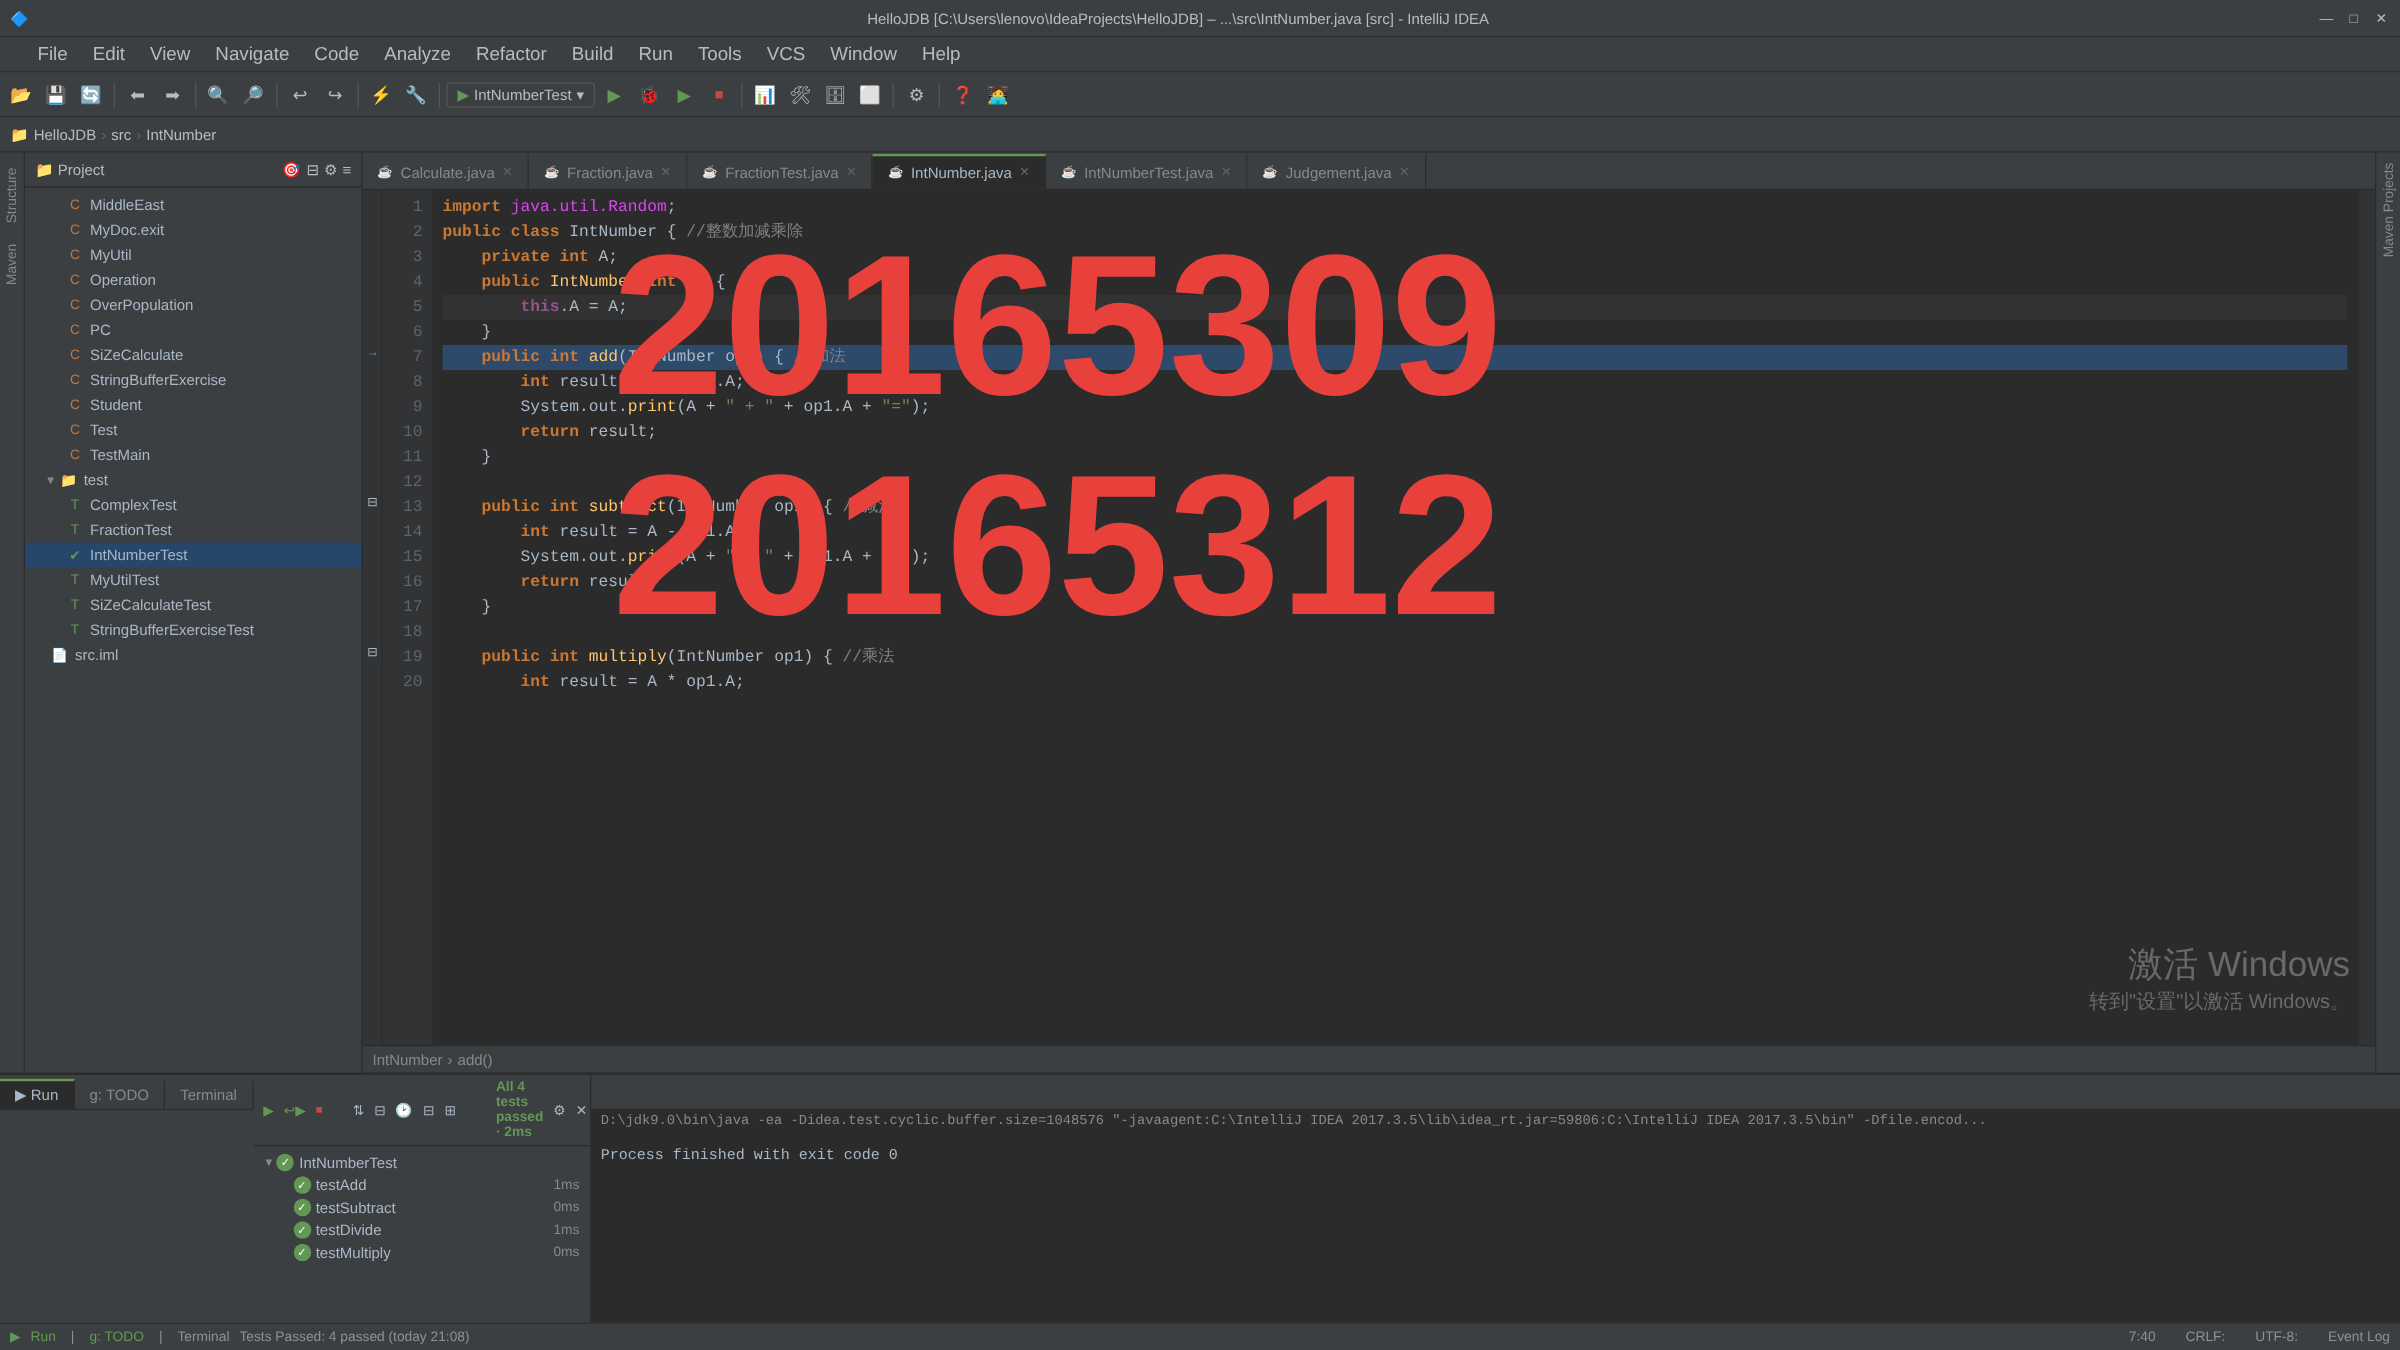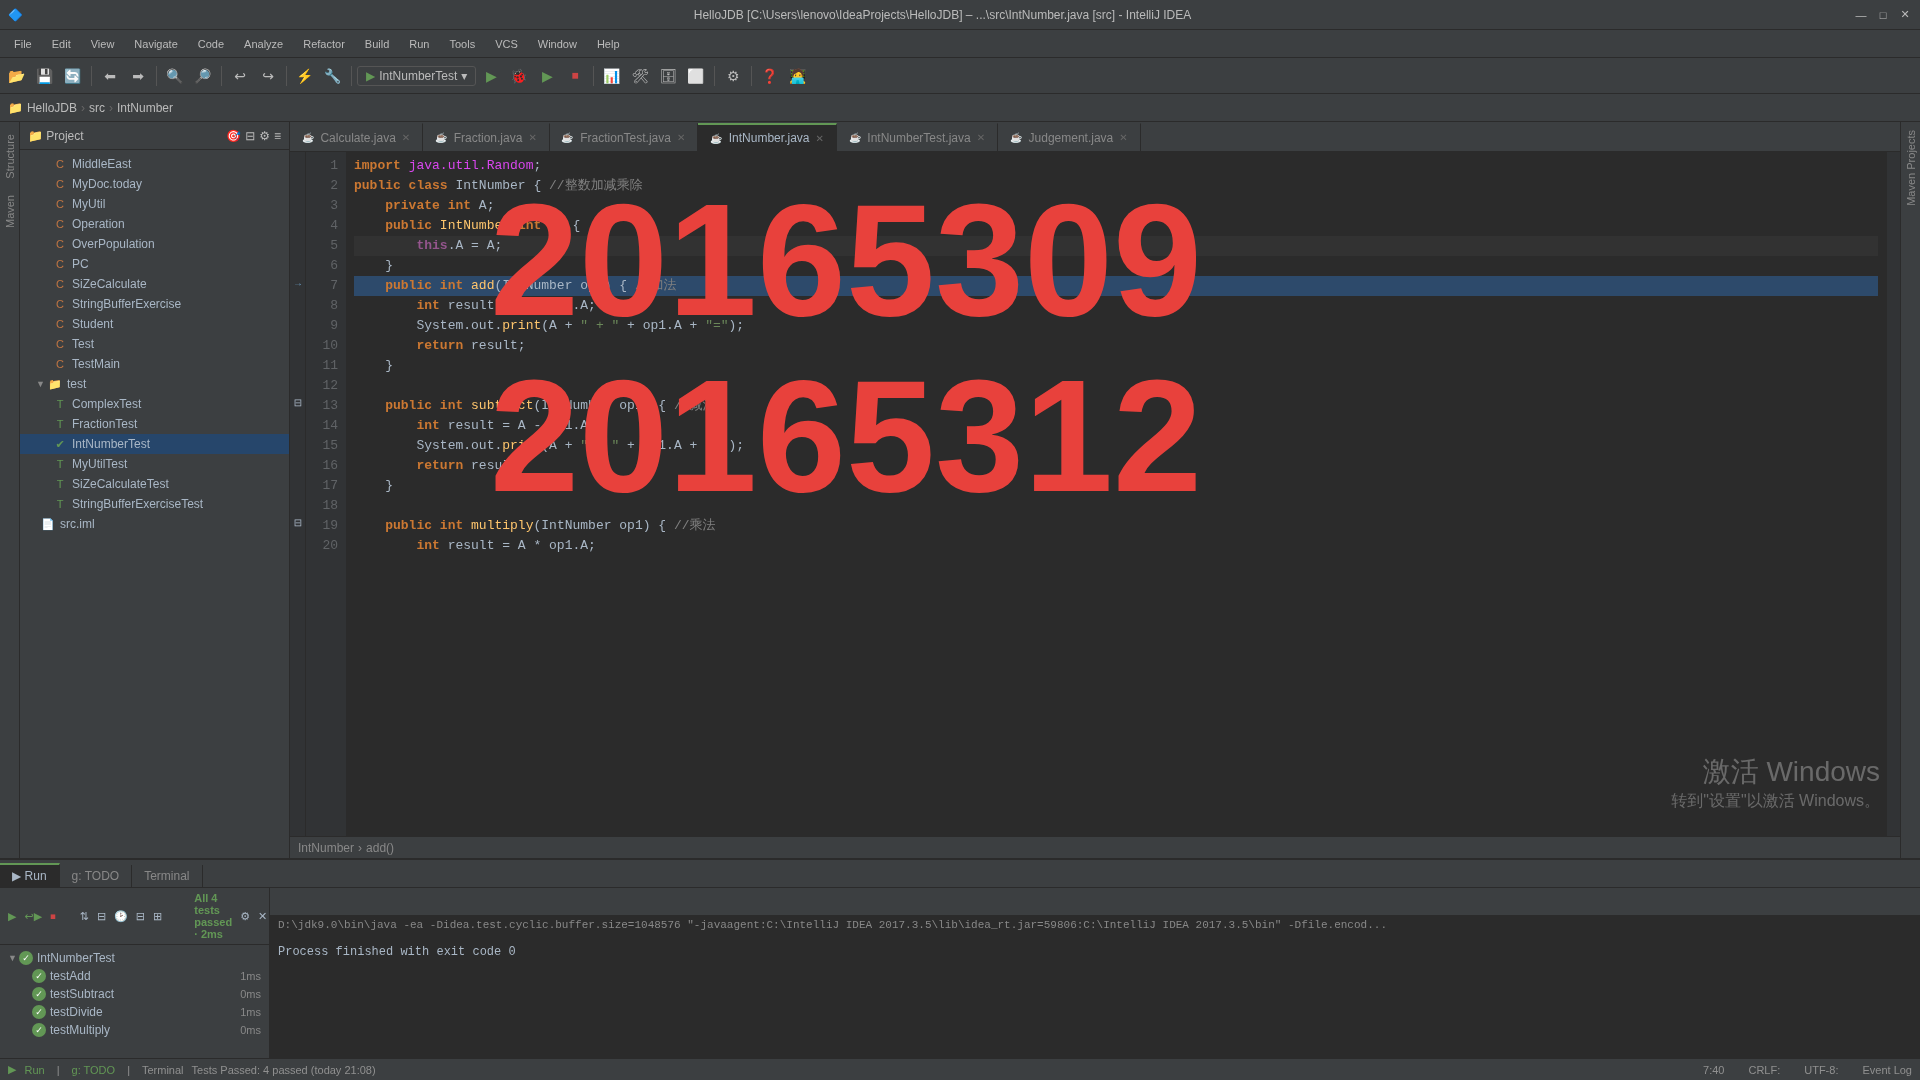--- a/index.html
+++ b/index.html
@@ -19,24 +19,24 @@
     #titlebar .title { flex: 1; text-align: center; }
     #titlebar .win-controls { display: flex; gap: 8px; }
     #titlebar .win-btn { width: 14px; height: 14px; cursor: pointer; font-size: 11px; display: flex; align-items: center; justify-content: center; color: #bbb; }
 
     
     #menubar {
       height: 28px;
       background: #3c3f41;
       display: flex;
       align-items: center;
-      padding: 0 4px;
+      padding: 0 20px;
       border-bottom: 1px solid #2b2b2b;
       color: #bbb;
-      font-size: 11px;
+      font-size: 15px;
     }
     #menubar .menu-item { padding: 2px 10px; cursor: pointer; }
 
     
     #toolbar {
       height: 36px;
       background: #3c3f41;
       display: flex;
       align-items: center;
       padding: 0 4px;
@@ -246,21 +246,21 @@
       flex-direction: column;
       align-items: center;
     }
 
     
     #bottom-panel {
       height: 200px;
       background: #3c3f41;
       border-top: 2px solid #2b2b2b;
       display: flex;
-      flex-direction: column;
+      flex-direction: row;
     }
     .bottom-tab {
       padding: 4px 12px;
       cursor: pointer;
       font-size: 12px;
       color: #888;
       border-right: 1px solid #2b2b2b;
     }
     .bottom-tab.active { color: #a9b7c6; border-top: 2px solid #629755; background: #2b2b2b; }
     #bottom-content {
@@ -479,21 +479,21 @@
       <div id="sidebar-tree">
 
         <div class="tree-item">
           <span style="width:28px;"></span>
           <span class="icon icon-class">C</span>
           <span>MiddleEast</span>
         </div>
         <div class="tree-item">
           <span style="width:28px;"></span>
           <span class="icon icon-class">C</span>
-          <span>MyDoc.today</span>
+          <span>MyDoc.exit</span>
         </div>
         <div class="tree-item">
           <span style="width:28px;"></span>
           <span class="icon icon-class">C</span>
           <span>MyUtil</span>
         </div>
         <div class="tree-item">
           <span style="width:28px;"></span>
           <span class="icon icon-class">C</span>
           <span>Operation</span>

